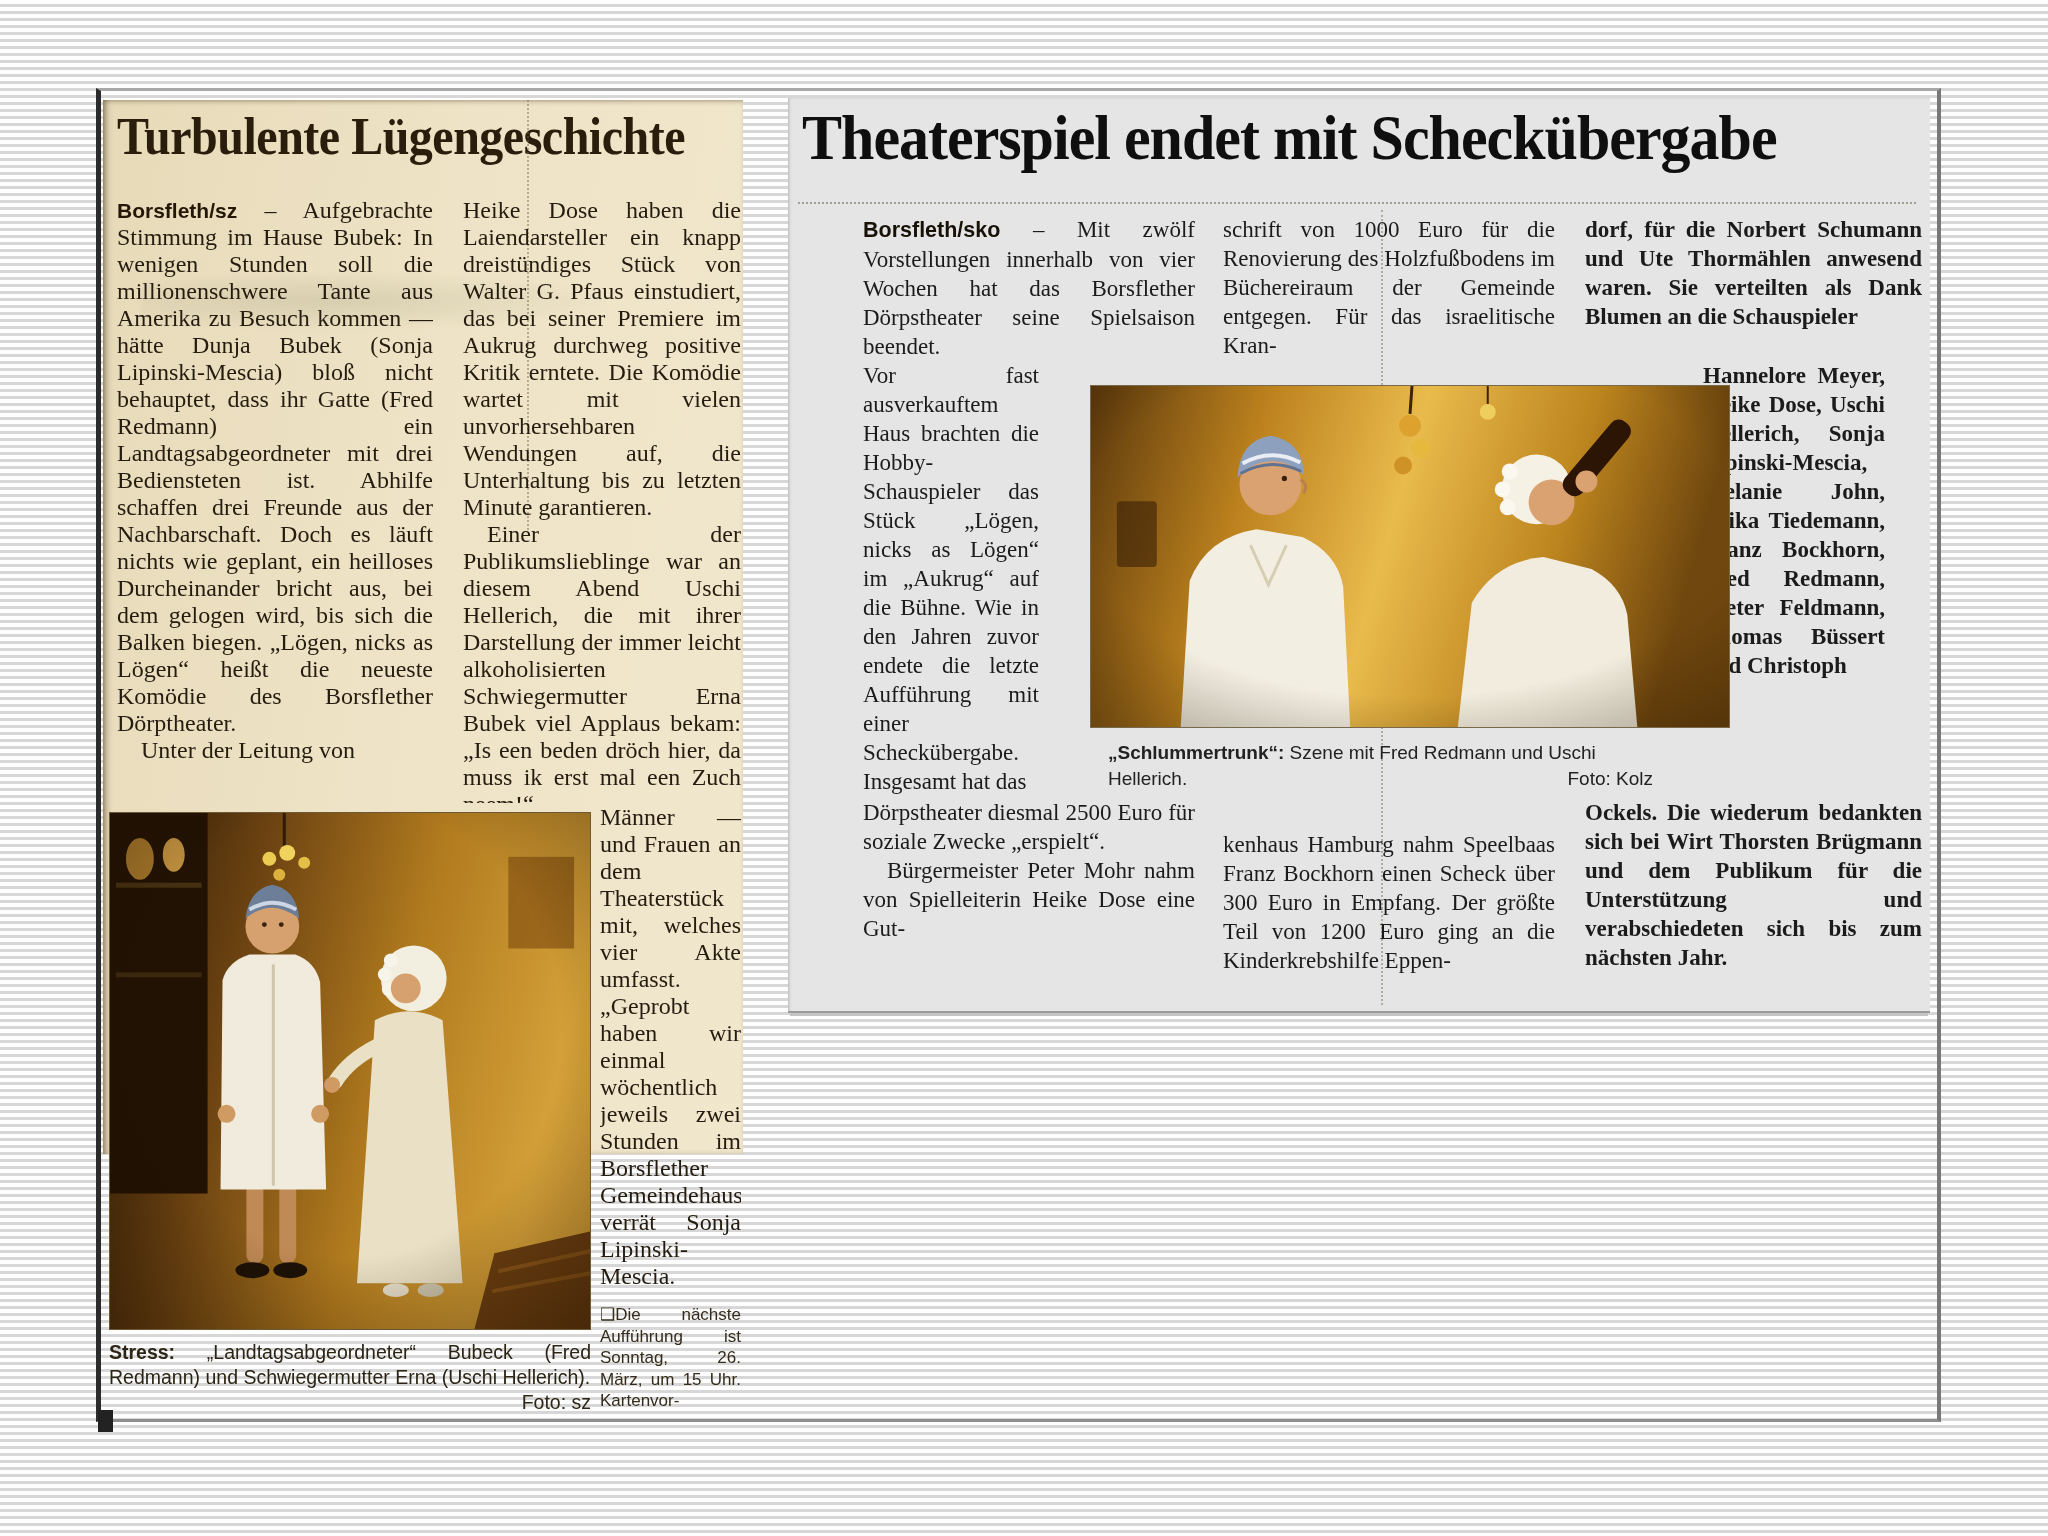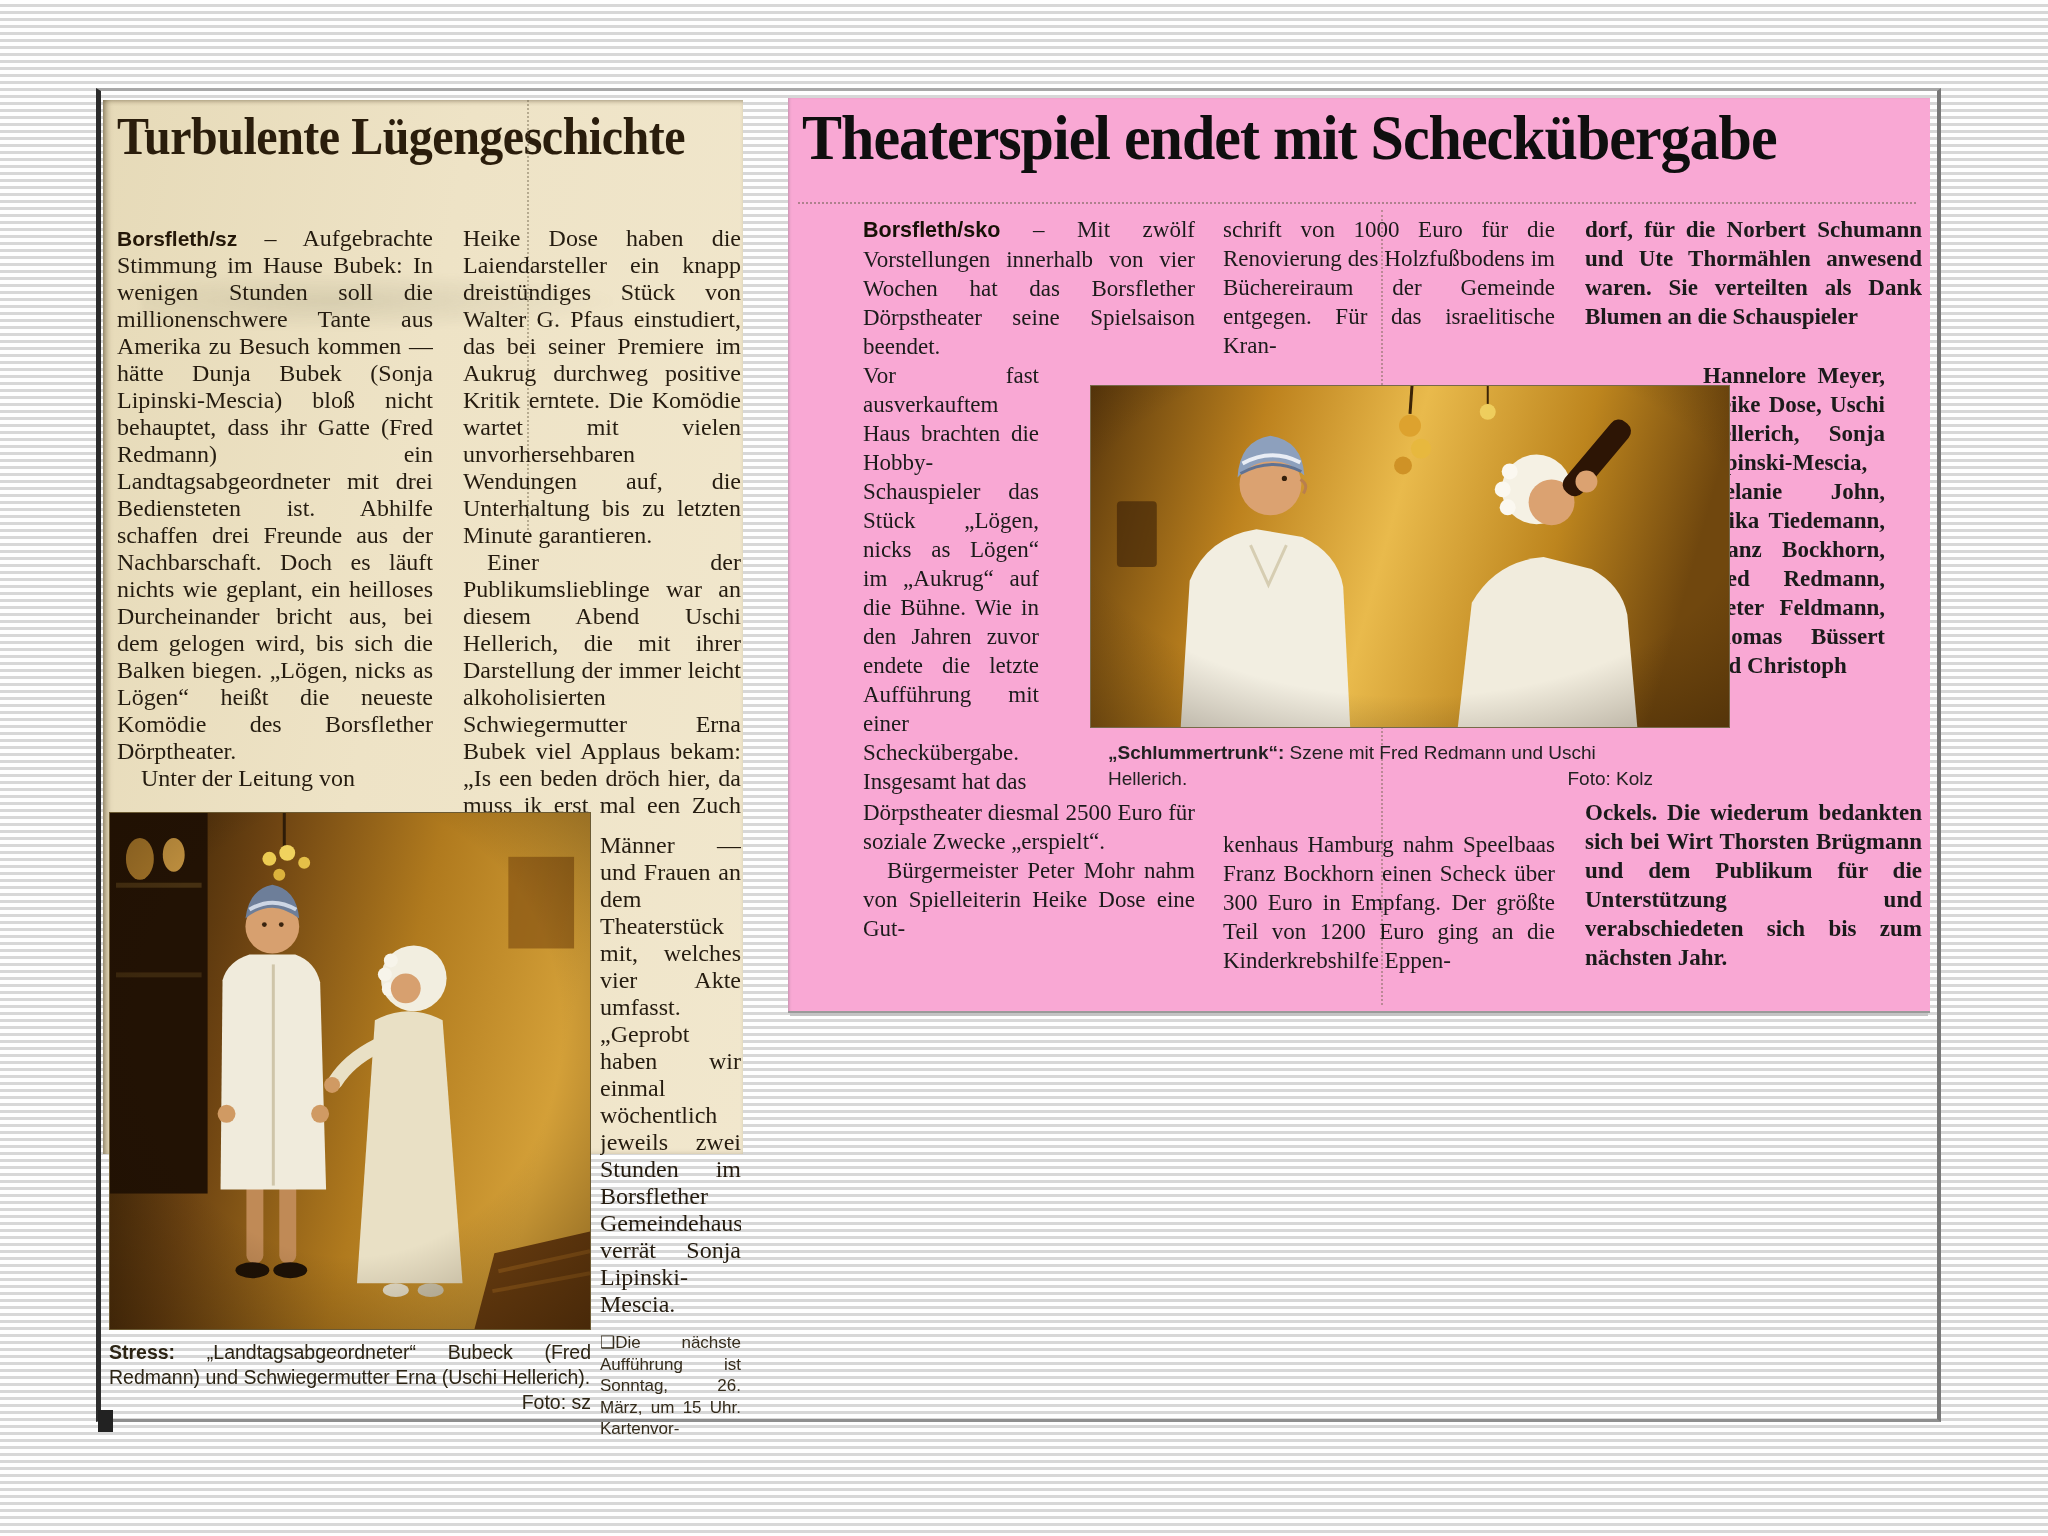--- a/index.html
+++ b/index.html
@@ -9,31 +9,31 @@
     font-family:"Liberation Serif",serif;
   }
   .frame{position:absolute;left:96px;top:88px;width:1845px;height:1334px;box-sizing:border-box;
     border-top:3px solid #a8a8a8;border-right:4px solid #787878;
     border-bottom:3px solid #8f8f8f;border-left:5px solid #2b2b2b;}
   .corner-mark{position:absolute;left:98px;top:1410px;width:15px;height:22px;background:#222;}
   .clip{position:absolute;}
   .clip-left{left:103px;top:100px;width:640px;height:1054px;color:#251c10;
     background:linear-gradient(100deg,#e6dab8,#eee3c6 45%,#f1e7cd);
     box-shadow:inset 5px 0 7px -3px rgba(60,45,20,.6), inset 0 3px 5px -2px rgba(60,45,20,.3);}
-  .clip-right{left:788px;top:98px;width:1142px;height:915px;color:#1b1b1b;background:#f9a8d4;
+  .clip-right{left:788px;top:98px;width:1142px;height:915px;color:#1b1b1b;background:#e5e5e5;
     box-shadow:inset 0 -2px 0 #9a9a9a, 0 5px 0 -2px #c4c4c4, inset 2px 0 3px -1px rgba(110,110,110,.4);}
   h1{margin:0;font-weight:bold;white-space:nowrap;}
   .hl-left{position:absolute;left:14px;top:6px;font-size:48px;color:#2a1d0c;
     transform:scaleY(1.08);transform-origin:top left;letter-spacing:-0.5px;}
   .hl-right{position:absolute;left:14px;top:4px;font-size:60px;color:#0f0f0f;
     transform:scaleY(1.05);transform-origin:top left;letter-spacing:-1px;}
   .col{position:absolute;}
   p{margin:0;text-align:justify;}
   .ind{text-indent:24px;}
-  .clip-left .col,.sliver{font-size:24px;line-height:27px;margin-top:28px;}
+  .clip-left .col,.sliver{font-size:24px;line-height:27px;}
   .clip-right .col{font-size:23px;line-height:29px;}
   .dl{font-family:"Liberation Sans",sans-serif;font-weight:bold;font-size:21px;color:#241708;}
   .clip-right .dl{font-size:21.5px;color:#171106;}
   .lcol1{left:14px;top:97px;width:316px;height:606px;overflow:hidden;}
   .lcol2{left:360px;top:97px;width:278px;height:606px;overflow:hidden;}
   .lphoto{position:absolute;left:6px;top:712px;width:482px;height:518px;
     border:1px solid #6b5a33;box-sizing:border-box;}
   .lcaption{position:absolute;left:6px;top:1240px;width:482px;text-align:justify;
     font-family:"Liberation Sans",sans-serif;font-size:19.5px;line-height:25px;color:#2c2414;}
   .lcaption b{font-weight:bold;}

